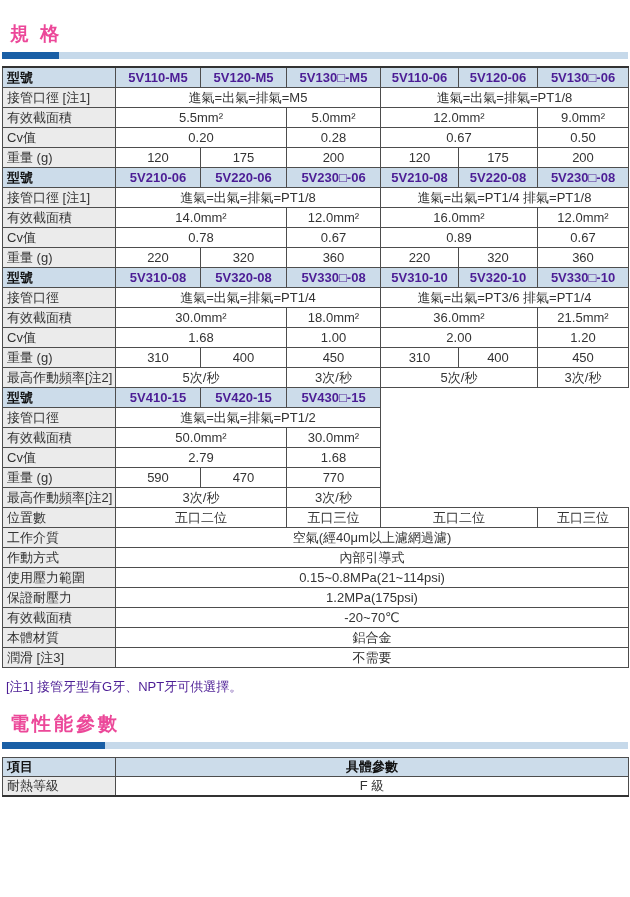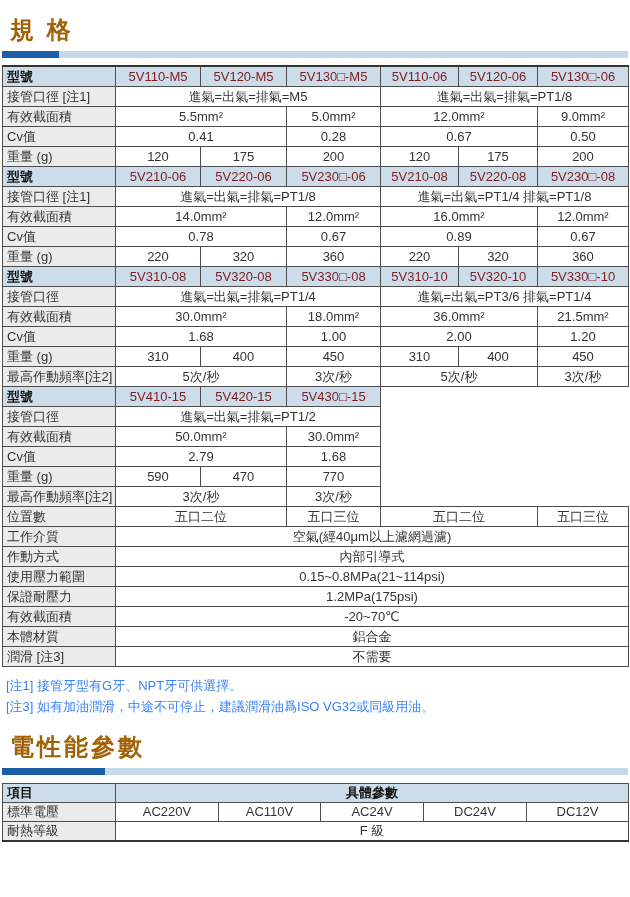--- a/index.html
+++ b/index.html
@@ -5,34 +5,34 @@
   :root{
     --accent_dark:#1a5fa6;
     --accent_light:#c6d9ea;
     --header_bg:#ccdcea;
     --label_bg:#ebebeb;
     --border_col:#4d4d4d;
   }
   html,body{margin:0;padding:0;background:#fff;}
   body{width:630px;font-family:"Liberation Sans","DejaVu Sans",sans-serif;color:#222;}
   .page{padding:2px 2px 0 2px;}
-  .sec-title{font-size:24px;font-weight:bold;color:#a16207;margin:12px 0 5px 8px;letter-spacing:3px;}
+  .sec-title{font-size:19px;font-weight:bold;color:#ec4899;margin:19px 0 5px 8px;letter-spacing:3px;}
   .bar{height:7px;display:flex;margin:0 0 7px 0;}
   .bar .dark{background:var(--accent_dark);}
   .bar .light{flex:1;background:var(--accent_light);}
   table{border-collapse:collapse;width:626px;table-layout:fixed;}
   td,th{border:1px solid var(--border_col);font-size:13px;font-weight:normal;text-align:center;
         padding:1px 2px;height:17px;line-height:16px;overflow:hidden;white-space:nowrap;color:#333;}
   .spec tr:first-child td,.spec tr:first-child th{border-top:2px solid #333;}
   .lbl{text-align:left;background:var(--label_bg);padding-left:4px;color:#333;}
   .hdr{background:var(--header_bg);font-weight:bold;color:#111;}
-  .mdl{background:var(--header_bg);font-weight:normal;color:#7f1d1d;}
+  .mdl{background:var(--header_bg);font-weight:bold;color:#4c1d95;}
   .empty{border:none;background:#fff;}
   .notes{margin:8px 0 2px 4px;}
-  .notes div{font-size:13px;line-height:21px;color:#3b82f6;}
+  .notes div{font-size:13px;line-height:21px;color:#4c1d95;}
   .elec td,.elec th{height:15px;}
   .elec tr:last-child td{border-bottom:2px solid #333;}
   .spec tr:last-child td{border-bottom:1px solid var(--border_col);}
 </style>
 </head>
 <body>
 
 <div class="page">
 
   <div class="sec-title">規 格</div>
@@ -69,21 +69,21 @@
     </tr>
     <tr>
       <td class="lbl">有效截面積</td>
       <td colspan="2">5.5mm²</td>
       <td>5.0mm²</td>
       <td colspan="2">12.0mm²</td>
       <td>9.0mm²</td>
     </tr>
     <tr>
       <td class="lbl">Cv值</td>
-      <td colspan="2">0.41</td>
+      <td colspan="2">0.20</td>
       <td>0.28</td>
       <td colspan="2">0.67</td>
       <td>0.50</td>
     </tr>
     <tr>
       <td class="lbl">重量 (g)</td>
       <td>120</td>
       <td>175</td>
       <td>200</td>
       <td>120</td>
@@ -241,21 +241,20 @@
     </tr>
     <tr>
       <td class="lbl">潤滑 [注3]</td>
       <td colspan="6">不需要</td>
     </tr>
   </tbody>
     </table>
 
   <div class="notes">
     <div>[注1] 接管牙型有G牙、NPT牙可供選擇。</div>
-    <div>[注3] 如有加油潤滑，中途不可停止，建議潤滑油爲ISO VG32或同級用油。</div>
   </div>
 
   <div class="sec-title" style="margin-top:14px">電性能參數</div>
   <div class="bar">
     <div class="dark" style="width:103px"></div>
     <div class="light"></div>
   </div>
 
   <table class="elec" style="margin-top:8px">
     <colgroup>
@@ -265,28 +264,20 @@
       <col style="width:103px">
         <col style="width:103px">
         <col style="width:102px">
     </colgroup>
     <tbody>
         <tr>
       <td class="lbl hdr">項目</td>
       <td class="hdr" colspan="5">具體參數</td>
     </tr>
     <tr>
-      <td class="lbl">標準電壓</td>
-      <td>AC220V</td>
-      <td>AC110V</td>
-      <td>AC24V</td>
-      <td>DC24V</td>
-      <td>DC12V</td>
-    </tr>
-    <tr>
       <td class="lbl">耐熱等級</td>
       <td colspan="5">F 級</td>
     </tr>
 
   </tbody>
     </table>
 
 </div>
 
 </body></html>

